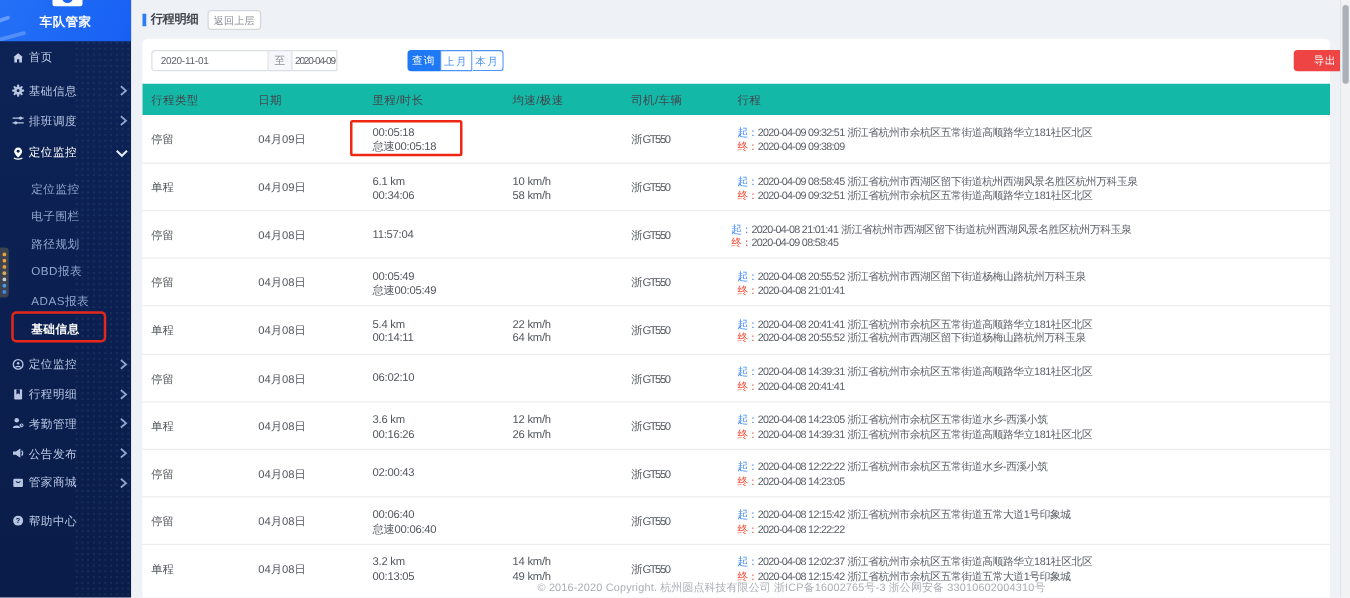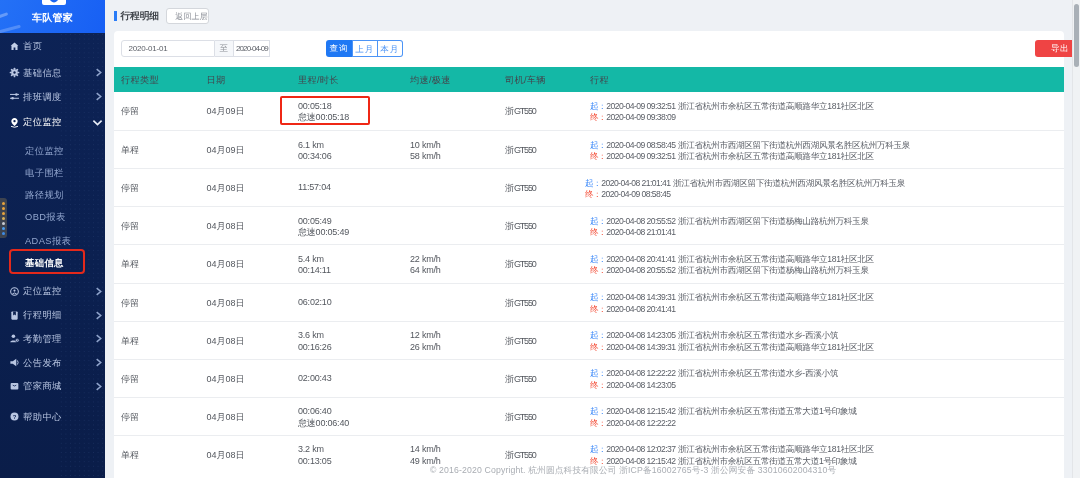--- a/index.html
+++ b/index.html
@@ -15,21 +15,21 @@
 .mi{position:absolute;left:23px;font-size:9.3px;letter-spacing:.4px;line-height:12px;white-space:nowrap}
 .ms{position:absolute;left:25px;font-size:9.3px;letter-spacing:.4px;line-height:12px;white-space:nowrap}
 #redbox-menu{position:absolute;left:9px;top:249px;width:76px;height:25px;border:2.4px solid #e4291b;border-radius:4px}
 #widget{position:absolute;left:0;top:198px;width:7px;height:40px;background:#3d4350;border-radius:0 3px 3px 0}
 #widget i{position:absolute;left:1.8px;width:3.4px;height:3.4px;border-radius:50%}
 
 #content{position:absolute;left:105px;top:0;width:967px;height:478px;background:#eef1f5}
 #tbar{position:absolute;left:9px;top:11px;width:2.6px;height:10px;background:#2a7cf7}
 #ttext{position:absolute;left:15.5px;top:11px;font-size:9.8px;font-weight:bold;color:#43474d;letter-spacing:-.2px;line-height:10px}
 #back{position:absolute;left:61px;top:8px;width:43px;height:16px;border:1px solid #d4d7dc;border-radius:3px;background:#fff;
-font-size:8px;color:#888c94;text-align:right;line-height:15px;letter-spacing:.2px}
+font-size:8px;color:#888c94;text-align:center;line-height:15px;letter-spacing:.2px}
 #card{position:absolute;left:9px;top:31px;width:950px;height:447px;background:#fff;border-radius:4px 4px 0 0}
 
 .inp{position:absolute;top:9px;height:17px;border:1px solid #dcdfe6;background:#fff;font-size:8px;color:#5a5e66;line-height:15px}
 #in1{left:7px;width:94px;border-radius:3px 0 0 3px;padding-left:6.5px;letter-spacing:-.2px}
 #zhi{left:101px;width:17.5px;background:#f5f7fa;text-align:center;color:#909399;font-size:8.5px;border-left:none;border-right:none}
 #in2{left:118.5px;width:37.5px;border-radius:0;padding-left:2.5px;letter-spacing:-.9px;white-space:nowrap;overflow:hidden}
 .btn{position:absolute;top:9px;height:17px;font-size:8.5px;text-align:center;line-height:16px;letter-spacing:1px}
 #bq{left:212px;width:26px;background:#1f78f4;color:#fff;border-radius:3px 0 0 3px}
 #bs{left:238px;width:25.5px;background:#fff;color:#4c94f6;border:1px solid #4c94f6}
 #bb{left:263.5px;width:25.5px;background:#fff;color:#4c94f6;border:1px solid #4c94f6;border-left:none;border-radius:0 3px 3px 0}
@@ -175,21 +175,21 @@
     <i style="top:24px;background:#c9ccd2"></i>
       <i style="top:29px;background:#4a9df0"></i>
     <i style="top:34px;background:#3f8de8"></i>
   </div>
 </div>
 <div id="content">
   <div id="tbar"></div>
   <div id="ttext">行程明细</div>
   <div id="back">返回上层</div>
   <div id="card">
-    <div class="inp" id="in1">2020-01-01</div>
+    <div class="inp" id="in1">2020-11-01</div>
     <div class="inp" id="zhi">至</div>
     <div class="inp" id="in2">2020-04-09</div>
     <div class="btn" id="bq">查询</div>
     <div class="btn" id="bs">上月</div>
     <div class="btn" id="bb">本月</div>
     <div class="btn" id="bexp">导出</div>
     <div id="thead">
       <span style="left:7px">行程类型</span>
         <span style="left:92.5px">日期</span>
       <span style="left:184px">里程/时长</span>

